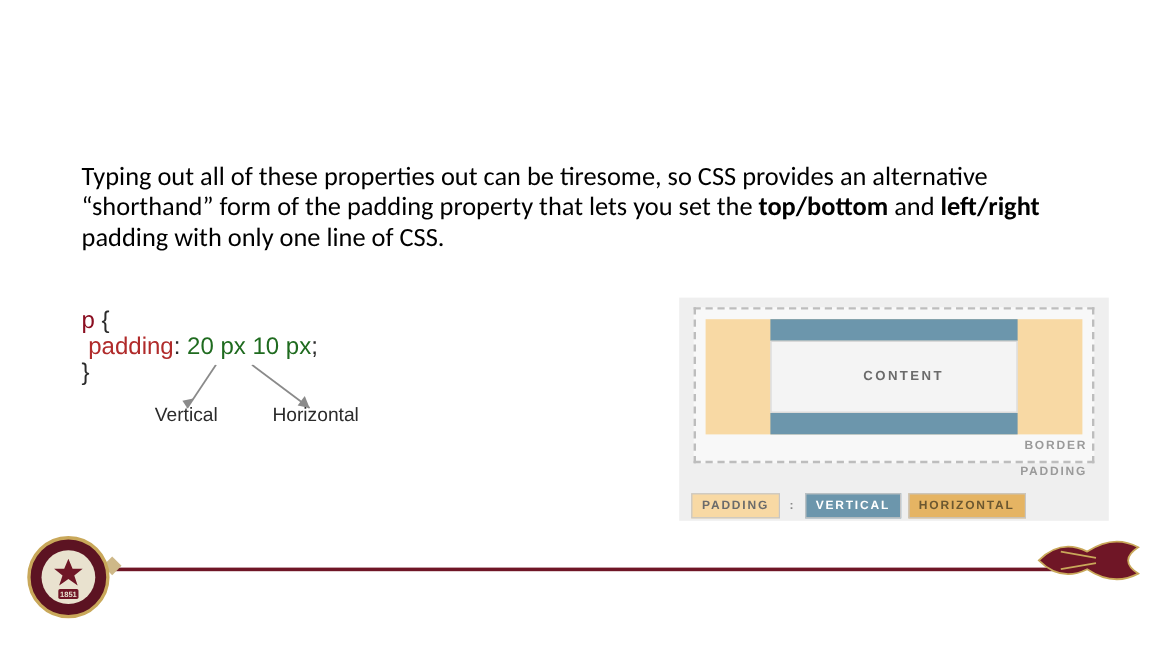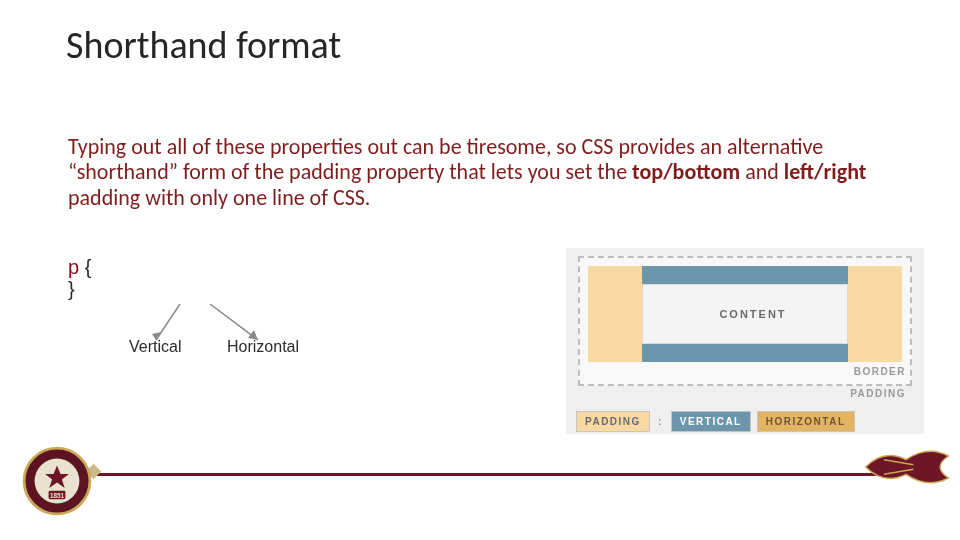--- a/index.html
+++ b/index.html
@@ -25,21 +25,21 @@
     font-weight: 400;
     color: #262626;
   }
   .body-text {
     position: absolute;
     top: 134px;
     left: 68px;
     right: 92px;
     font-size: 22px;
     line-height: 1.15;
-    color: #7f1d1d;
+    color: #000000;
   }
   .body-text .bold { font-weight: 700; }
 
   .code-block {
     position: absolute;
     top: 256px;
     left: 68px;
     font-family: Arial, sans-serif;
     font-size: 20px;
     line-height: 1.1;
@@ -179,29 +179,31 @@
     bottom: 38px;
     right: 10px;
     width: 88px; height: 70px;
   }
 </style>
 </head>
 <body>
 
 <div class="slide">
 
-  <div class="title">Shorthand format</div>
 
   <div class="body-text">
     <span>Typing out all of these properties out can be tiresome, so CSS provides an alternative “shorthand” form of the padding property that lets you set the </span><span class="bold">top/bottom</span><span> and </span><span class="bold">left/right</span><span> padding with only one line of CSS.</span>
   </div>
 
   <div class="code-block">
     <div>
       <span class="sel">p</span><span class="brace"> {</span>
+    </div>
+    <div>
+      &nbsp;<span class="prop">padding</span><span class="brace">: </span><span class="val">20 px 10 px</span><span class="brace">;</span>
     </div>
     <div>
       <span class="brace">}</span>
     </div>
   </div>
 
   <svg class="arrows" viewBox="0 0 220 50">
     <line x1="30" y1="0" x2="6" y2="36" stroke="#8a8a8a" stroke-width="1.5"></line>
     <polygon points="6,36 11,28 2,30" fill="#8a8a8a"></polygon>
     <line x1="60" y1="0" x2="108" y2="36" stroke="#8a8a8a" stroke-width="1.5"></line>

